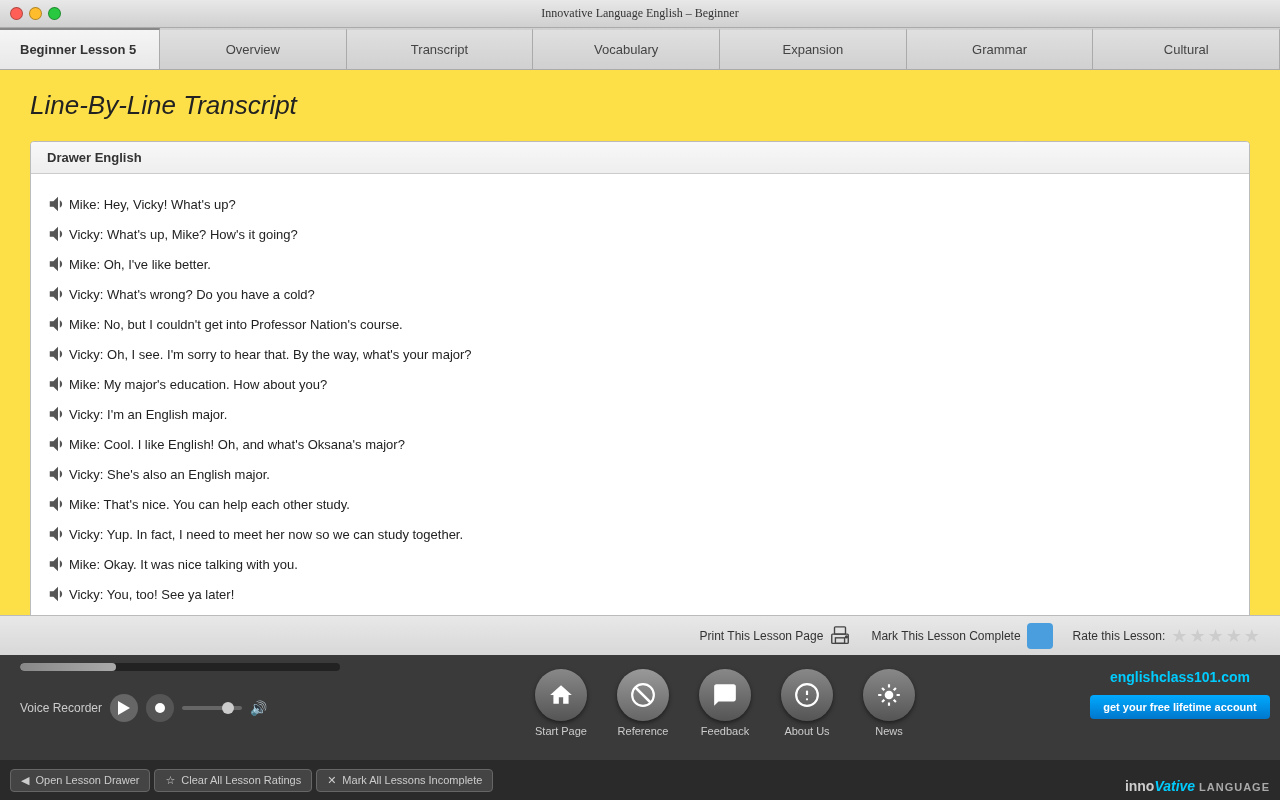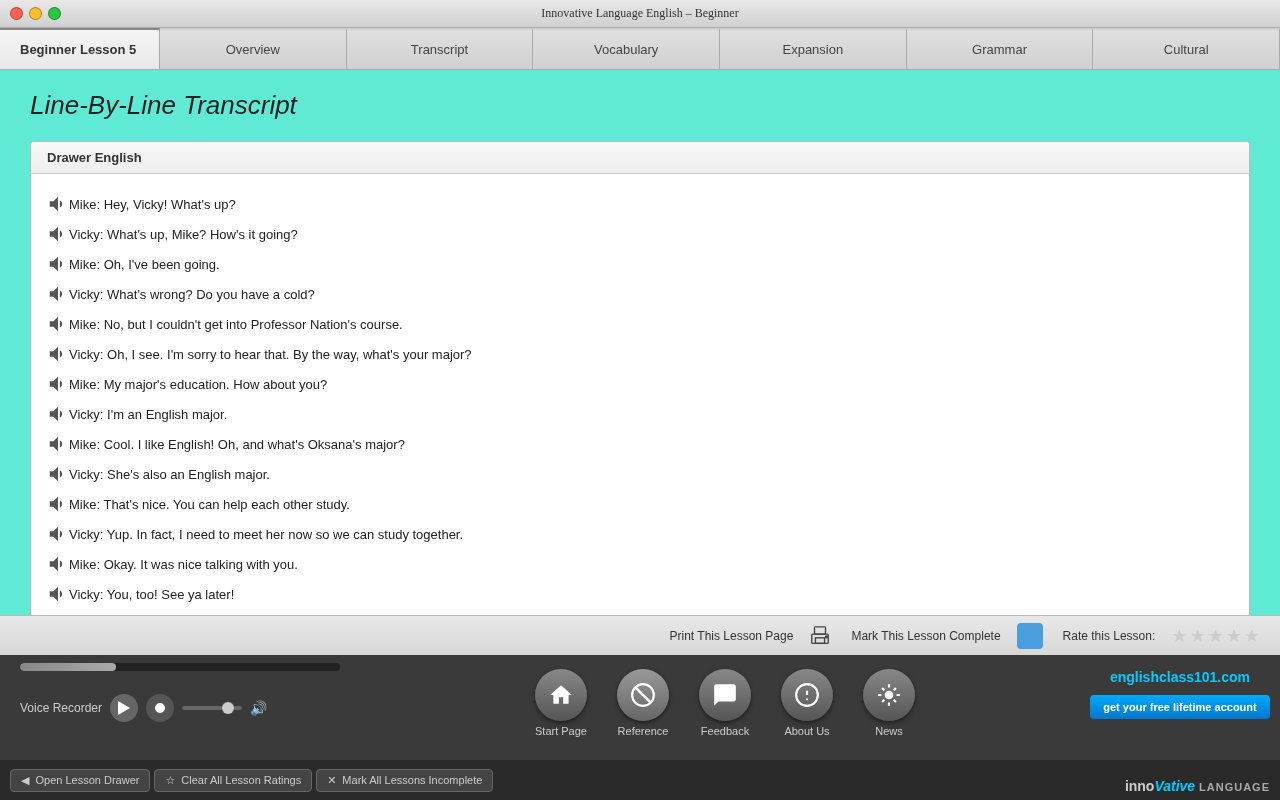--- a/index.html
+++ b/index.html
@@ -77,21 +77,21 @@
       font-size: 13px;
       color: #444;
       cursor: pointer;
       flex: 1;
       justify-content: center;
     }
 
     
     .content-area {
       flex: 1;
-      background: #5eead4;
+      background: #fde047;
       padding: 20px 30px;
       overflow-y: auto;
     }
     .page-title {
       font-size: 26px;
       font-style: italic;
       color: #222;
       margin-bottom: 20px;
       font-weight: normal;
     }
@@ -131,21 +131,21 @@
       height: 40px;
       display: flex;
       align-items: center;
       padding: 0 20px;
       justify-content: flex-end;
       gap: 20px;
     }
     .toolbar-action {
       display: flex;
       align-items: center;
-      gap: 16px;
+      gap: 6px;
       font-size: 12px;
       color: #333;
       cursor: pointer;
     }
     .complete-btn {
       width: 26px;
       height: 26px;
       background: #4a9edd;
       border-radius: 4px;
       display: inline-block;
@@ -354,21 +354,21 @@
           <div class="transcript-line">
       <svg class="speaker-svg" viewBox="0 0 24 24" fill="#555">
         <path d="M3 9v6h4l5 5V4L7 9H3zm13.5 3c0-1.77-1.02-3.29-2.5-4.03v8.05c1.48-.73 2.5-2.25 2.5-4.02z"></path>
       </svg>
       <span>Vicky: What's up, Mike? How's it going?</span>
     </div>
           <div class="transcript-line">
       <svg class="speaker-svg" viewBox="0 0 24 24" fill="#555">
         <path d="M3 9v6h4l5 5V4L7 9H3zm13.5 3c0-1.77-1.02-3.29-2.5-4.03v8.05c1.48-.73 2.5-2.25 2.5-4.02z"></path>
       </svg>
-      <span>Mike: Oh, I've been going.</span>
+      <span>Mike: Oh, I've like better.</span>
     </div>
           <div class="transcript-line">
       <svg class="speaker-svg" viewBox="0 0 24 24" fill="#555">
         <path d="M3 9v6h4l5 5V4L7 9H3zm13.5 3c0-1.77-1.02-3.29-2.5-4.03v8.05c1.48-.73 2.5-2.25 2.5-4.02z"></path>
       </svg>
       <span>Vicky: What's wrong? Do you have a cold?</span>
     </div>
           <div class="transcript-line">
       <svg class="speaker-svg" viewBox="0 0 24 24" fill="#555">
         <path d="M3 9v6h4l5 5V4L7 9H3zm13.5 3c0-1.77-1.02-3.29-2.5-4.03v8.05c1.48-.73 2.5-2.25 2.5-4.02z"></path>

